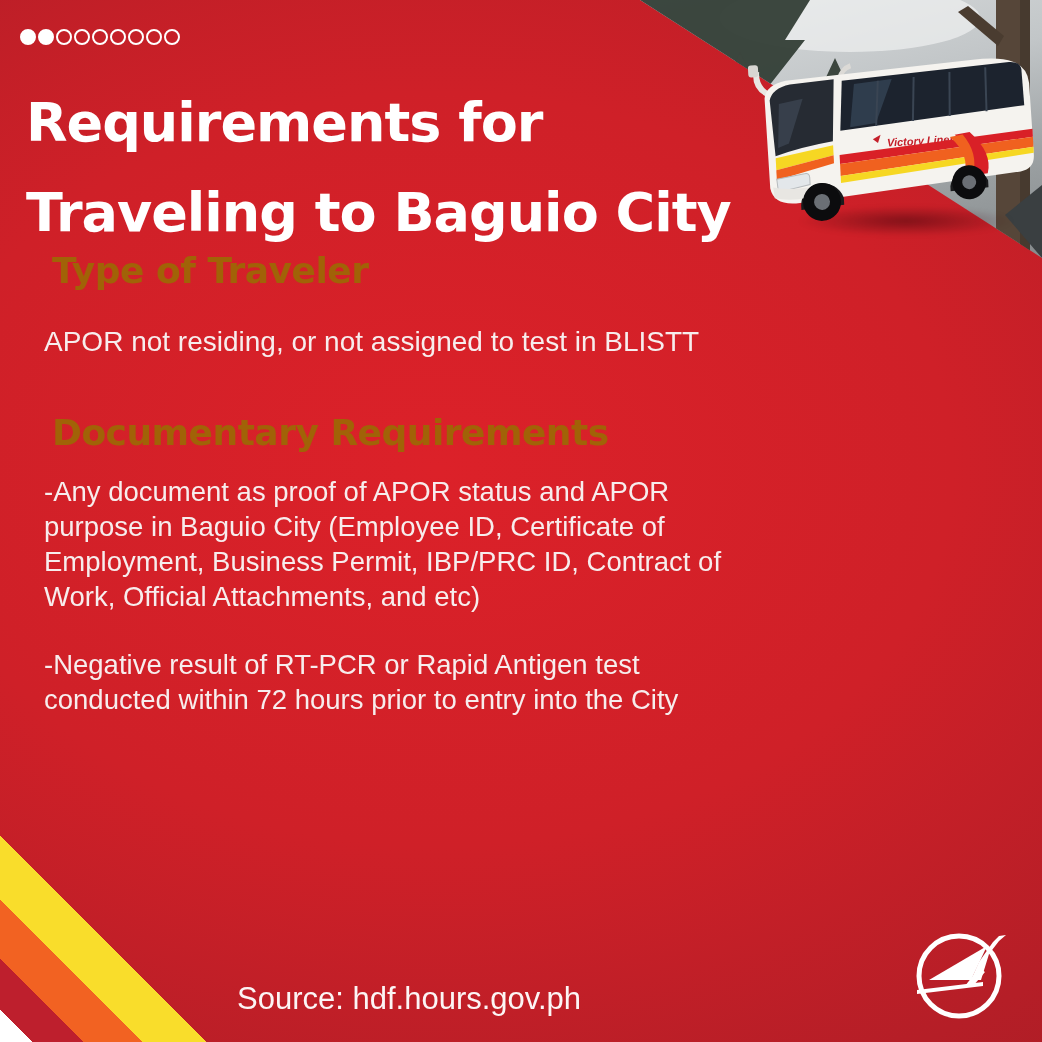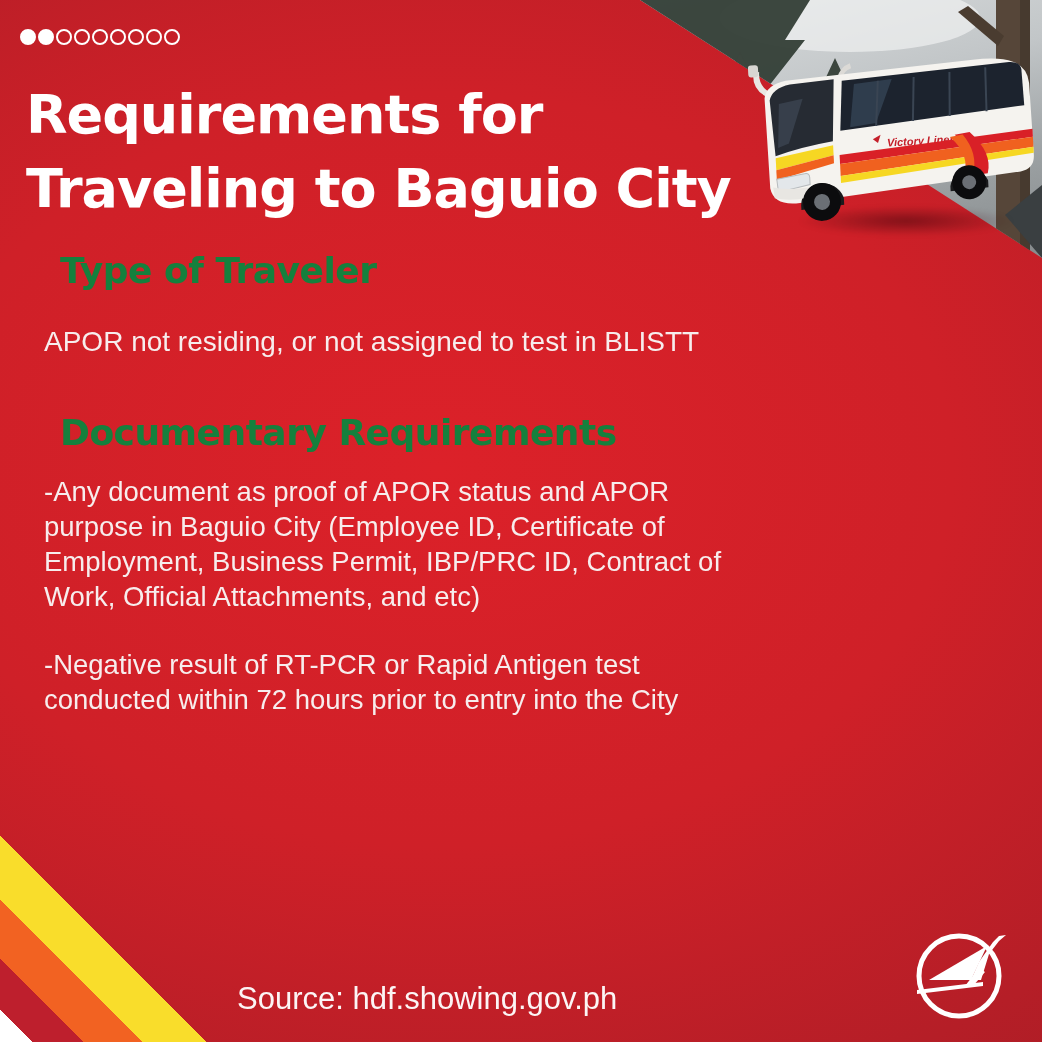--- a/index.html
+++ b/index.html
@@ -23,23 +23,23 @@
 
   
   .bus-shadow{left:756px;top:200px;width:300px;height:42px;
     background:radial-gradient(50% 50% at 50% 50%, rgba(58,4,10,.5), rgba(58,4,10,0) 72%);
     filter:blur(2px);}
   .bus{left:745px;top:52px;width:300px;height:175px;}
 
   
   .title{left:26px;top:78px;color:#ffffff;
     font-family:"DejaVu Sans", sans-serif;font-weight:800;
-    font-size:54px;line-height:74px;letter-spacing:-1px;white-space:pre-line;}
-  .h2{color:#15803d;font-family:"DejaVu Sans", sans-serif;font-weight:800;
-    font-size:36px;letter-spacing:-0.5px;margin-left:8px;}
+    font-size:54px;line-height:90px;letter-spacing:-1px;white-space:pre-line;}
+  .h2{color:#a16207;font-family:"DejaVu Sans", sans-serif;font-weight:800;
+    font-size:36px;letter-spacing:-0.5px;}
   .h2-traveler{left:52px;top:250px;}
   .h2-docs{left:52px;top:412px;}
   .body-text{color:#f7eded;font-size:28px;white-space:pre-line;}
   .traveler-body{left:44px;top:326px;}
   .docs-list{left:44px;top:474px;width:760px;}
   .para{color:#f7eded;font-size:27.5px;line-height:35px;margin:0 0 33px 0;white-space:pre-line;}
 
   .source{left:237px;top:981px;color:#fcf5f5;font-size:31px;}
 
   
@@ -166,13 +166,13 @@
     <circle cx="50" cy="52" r="40" fill="none" stroke="#ffffff" stroke-width="5"></circle>
     <g fill="#ffffff">
       <polygon points="20,56 62,56 78,22"></polygon>
       <polygon points="62,56 70,38 84,18 90,12 97,11 90,17 80,30 72,56"></polygon>
       <polygon points="8,66 74,58 74,62 8,70"></polygon>
       <polygon points="56,62 70,44 76,48 64,62"></polygon>
     </g>
   </svg>
 </div>
 
-<div class="abs source">Source: hdf.showing.gov.ph</div>
+<div class="abs source">Source: hdf.hours.gov.ph</div>
 
 </body></html>

